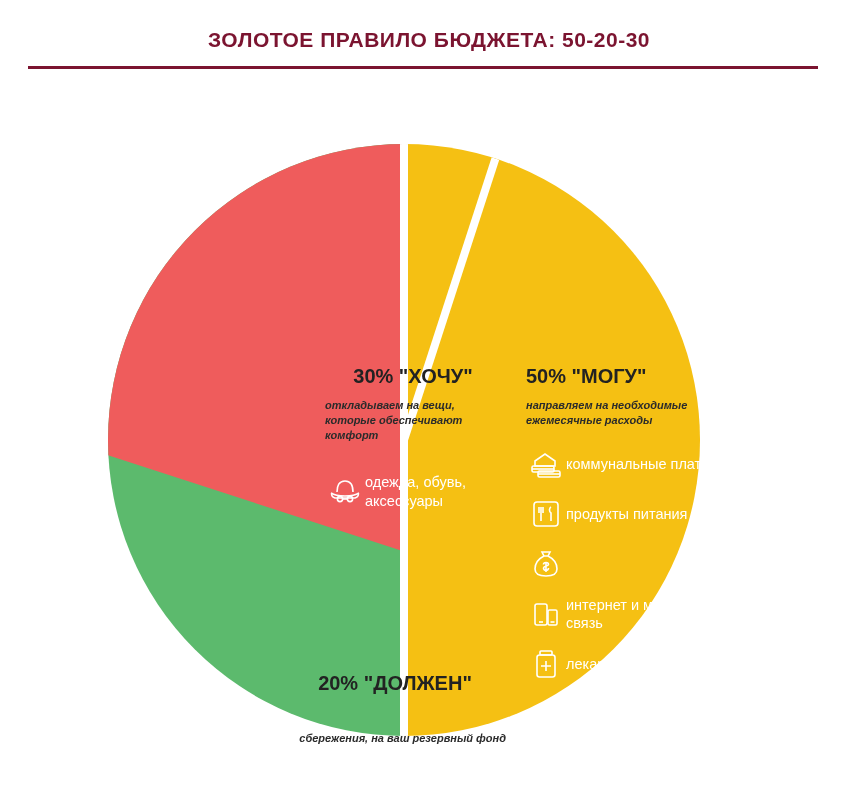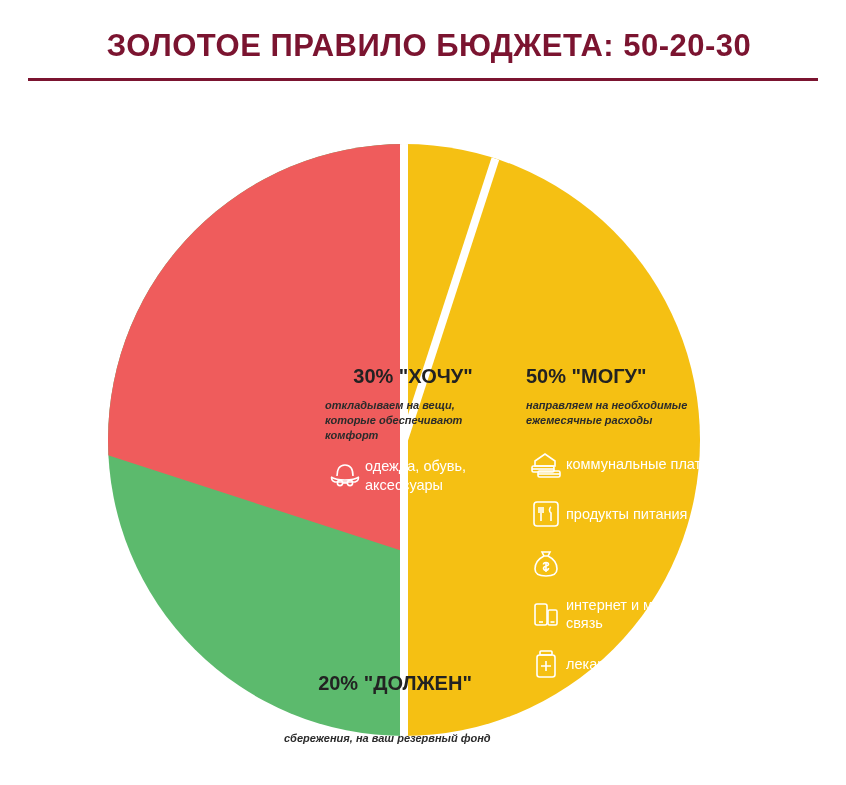--- a/index.html
+++ b/index.html
@@ -20,21 +20,21 @@
   }
 
   
   .header {
     position: absolute;
     left: 0;
     top: 28px;
     width: 846px;
   }
   .title {
-    font-size: 31px;
+    font-size: 21px;
     font-weight: bold;
     color: #7b1430;
     letter-spacing: 0.5px;
     text-align: center;
     white-space: nowrap;
     margin-left: 12px;
   }
   .title-rule {
     width: 790px;
     height: 3px;
@@ -163,39 +163,39 @@
     left: 217px;
     top: 221px;
     width: 182px;
     text-align: left;
   }
   #block-want .block-title {
     text-align: center;
     margin-left: -6px;
   }
   #block-want .block-sub { text-align: left; }
-  #block-want .items { margin-top: 12px; margin-left: 0px; }
+  #block-want .items { margin-top: 28px; margin-left: 0px; }
   #block-want .item .txt { color: #ffffff; }
 
   
   #block-can {
     left: 418px;
     top: 221px;
     width: 210px;
   }
   #block-can .items { margin-top: 16px; }
 
   
   #block-must {
     left: 176px;
     top: 528px;
     width: 222px;
     text-align: center;
   }
-  #block-must .block-sub { text-align: left; margin-top: 36px; }
+  #block-must .block-sub { text-align: right; margin-top: 36px; }
   #block-must .items { margin-top: 30px; }
   #block-must .item {
     justify-content: center;
   }
 
   svg { display: block; }
 </style>
 </head>
 <body>
 

